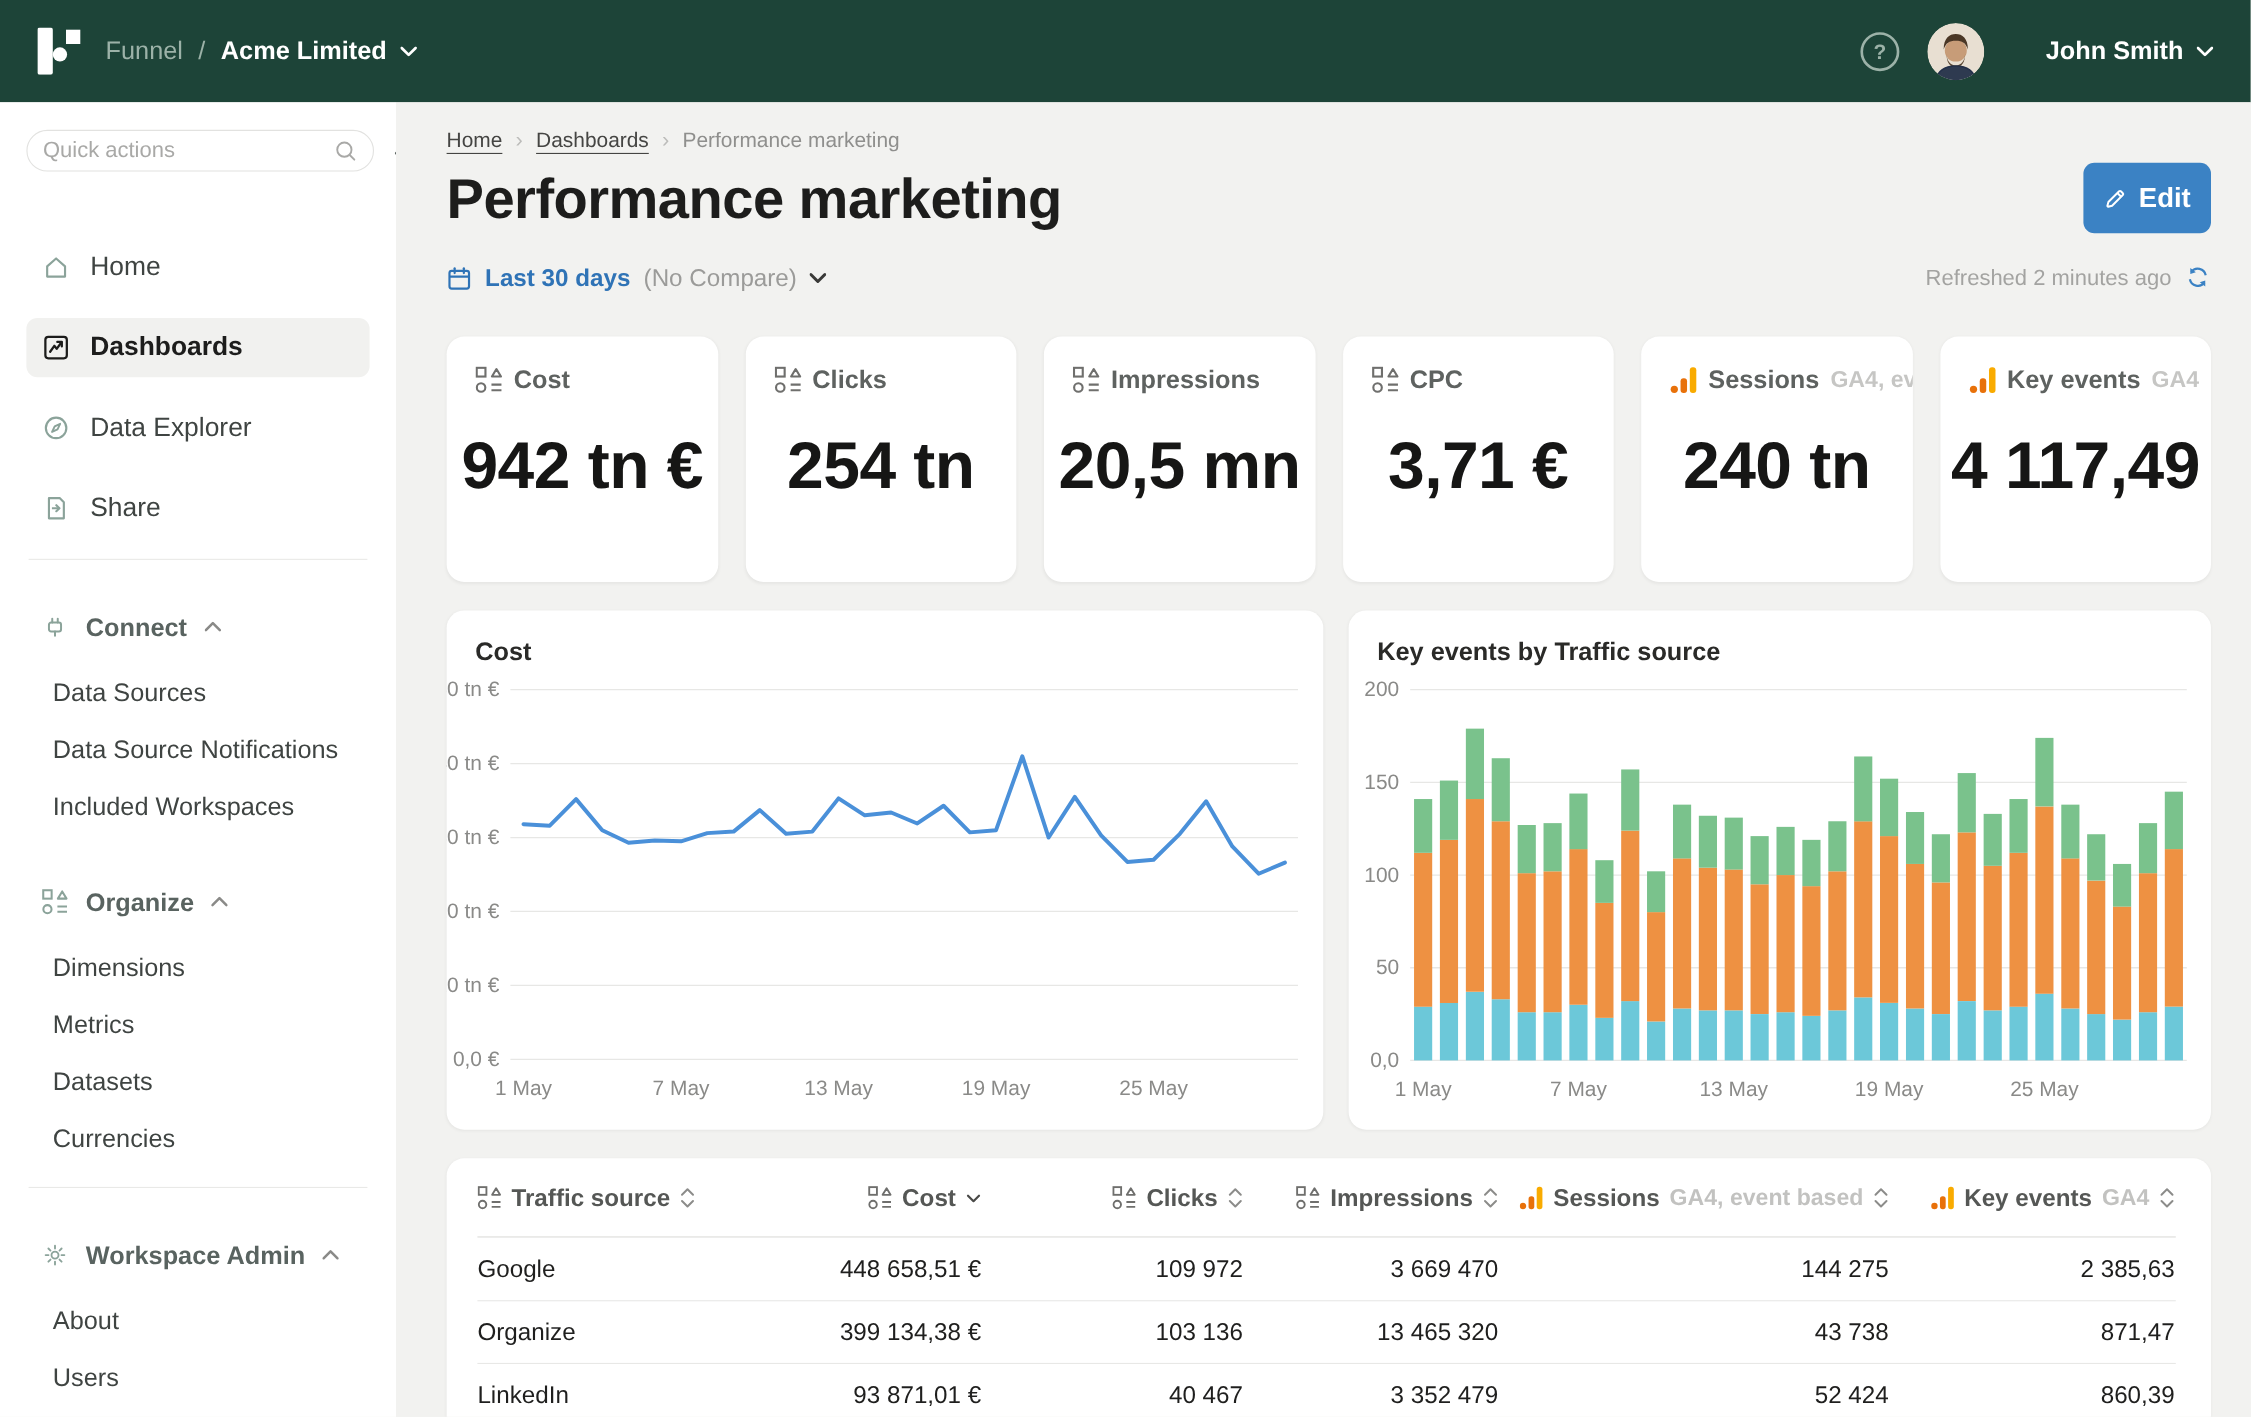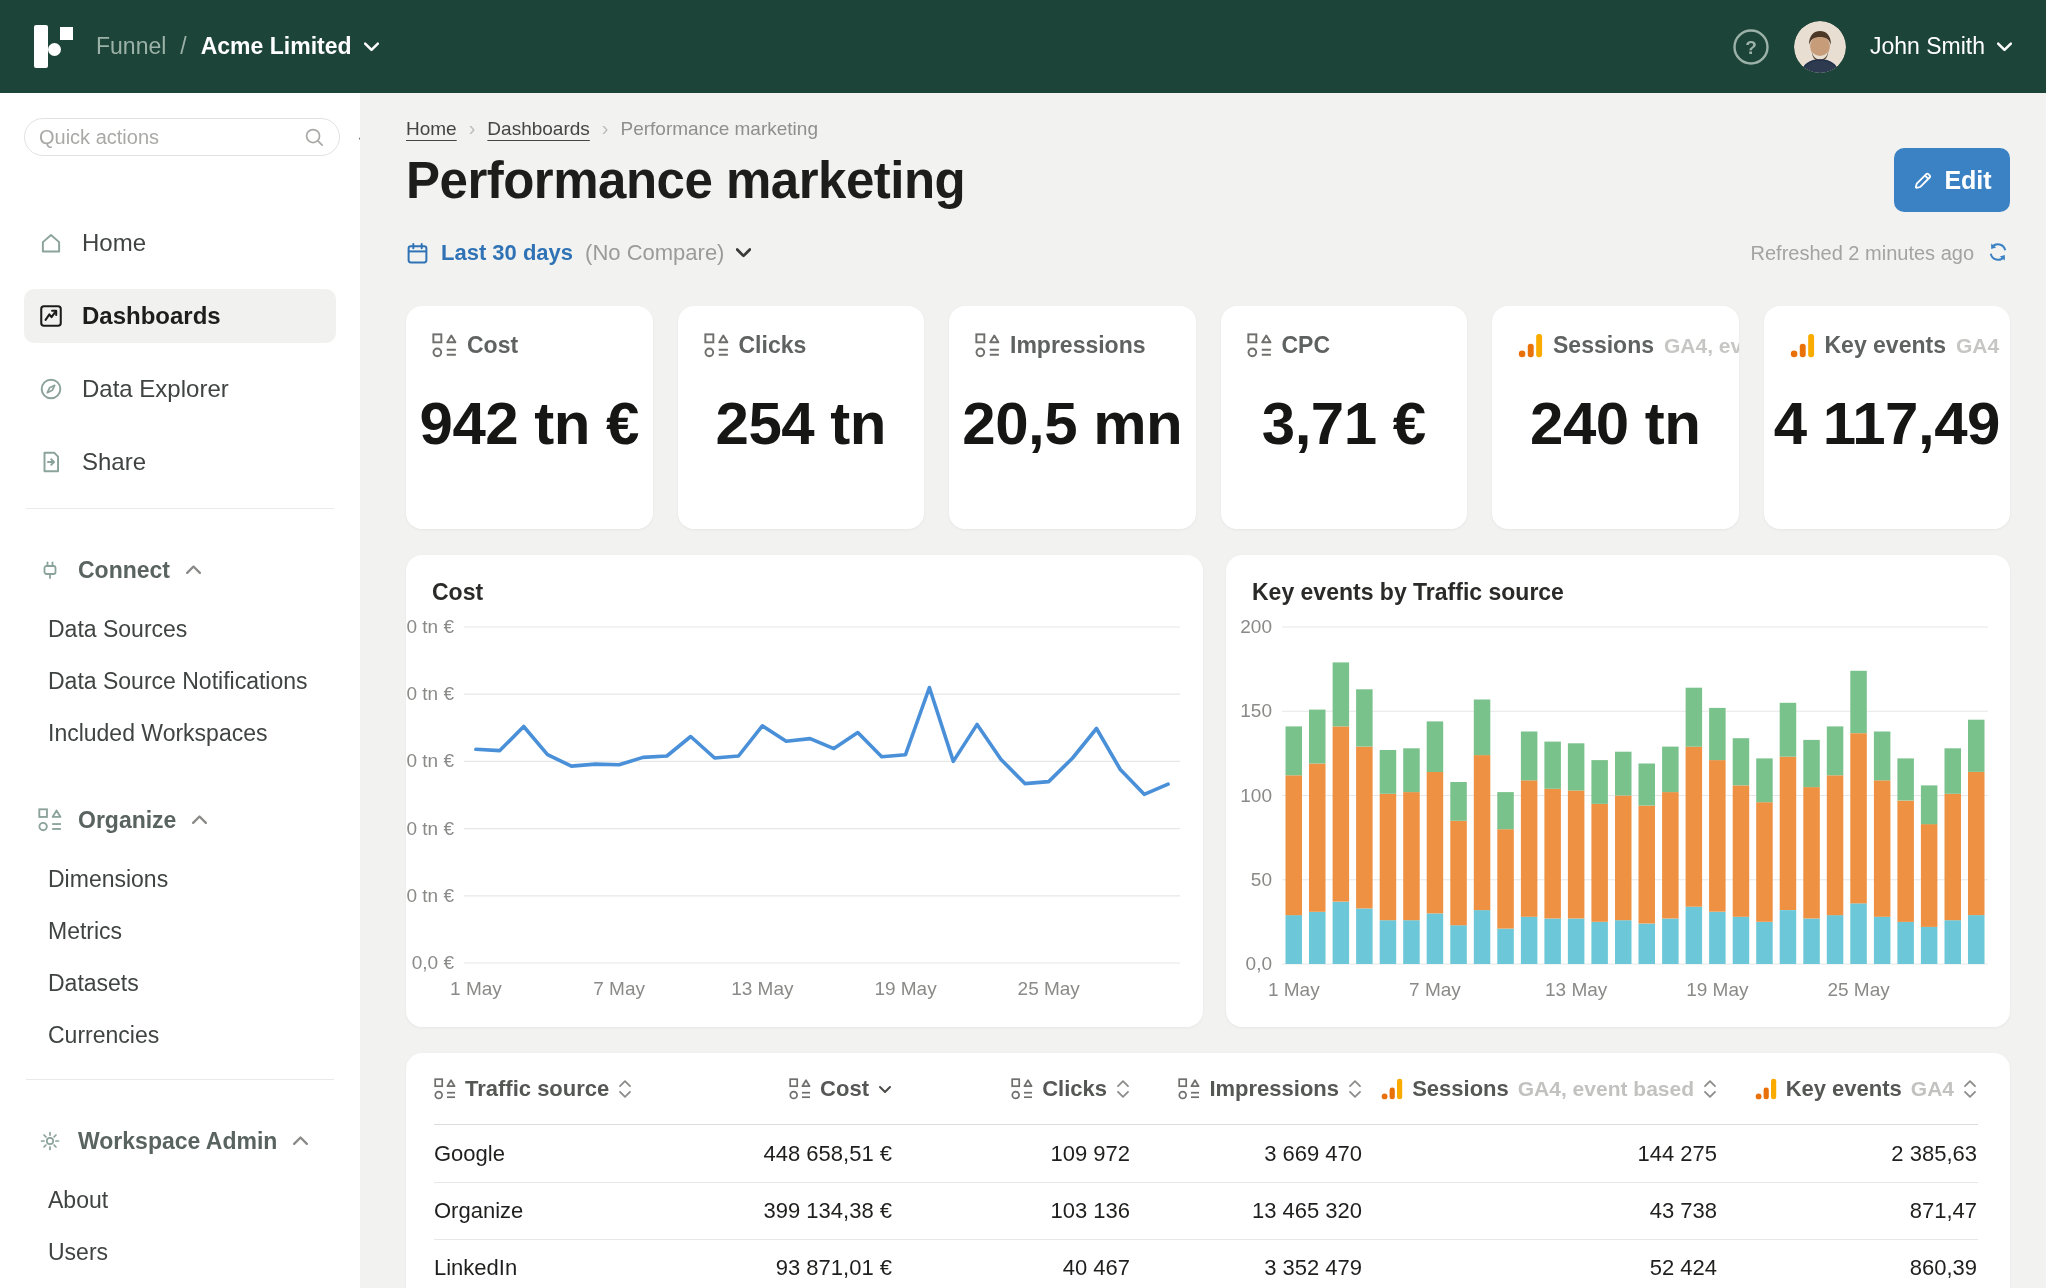--- a/index.html
+++ b/index.html
@@ -7,21 +7,21 @@
 
   
   .topbar { position:absolute; top:0; left:0; width:2046px; height:93px; background:#1d4438; display:flex; align-items:center; padding:0 34px; }
   .logo { width:40px; height:43px; margin-right:22px; flex:none; }
   .tb-product { color:#9cb2a8; font-size:23px; margin-right:14px; }
   .tb-slash { color:#9cb2a8; font-size:23px; margin-right:14px; }
   .tb-workspace { display:flex; align-items:center; gap:12px; background:none; border:none; color:#fff; font-size:23px; font-weight:700; cursor:pointer; font-family:inherit; }
   .tb-right { margin-left:auto; display:flex; align-items:center; gap:24px; }
   .help-btn { background:none; border:none; cursor:pointer; width:38px; height:38px; }
   .avatar { width:52px; height:52px; border-radius:50%; overflow:hidden; flex:none; }
-  .tb-user { display:flex; align-items:center; gap:12px; background:none; border:none; color:#fff; font-size:23px; font-weight:400; cursor:pointer; font-family:inherit; }
+  .tb-user { display:flex; align-items:center; gap:12px; background:none; border:none; color:#fff; font-size:23px; font-weight:700; cursor:pointer; font-family:inherit;margin-left:32px; }
 
   
   .sidebar { position:absolute; top:93px; left:0; width:360px; bottom:0; background:#fff; padding:25px 24px 0; }
   .search-row { display:flex; align-items:center; gap:16px; margin-bottom:60px; }
   .search-box { flex:1; height:38px; border:1px solid #e2e2e0; border-radius:19px; display:flex; align-items:center; padding:0 14px; background:#fff; }
   .search-box input { border:none; outline:none; flex:1; font-size:20px; color:#3f4442; background:transparent; font-family:inherit; min-width:0; }
   .search-box input::placeholder { color:#a9a9a7; }
   .collapse-btn { font-size:27px; color:#5f6864; background:none; border:none; cursor:pointer; line-height:1; padding:0 2px; }
   .nav-item { height:54px; display:flex; align-items:center; gap:18px; padding:0 14px; border-radius:10px; margin-bottom:19px; font-size:24px; color:#3f4442; cursor:pointer; }
   .nav-item.active { background:#f1f1ef; font-weight:700; color:#1d1d1c; }

